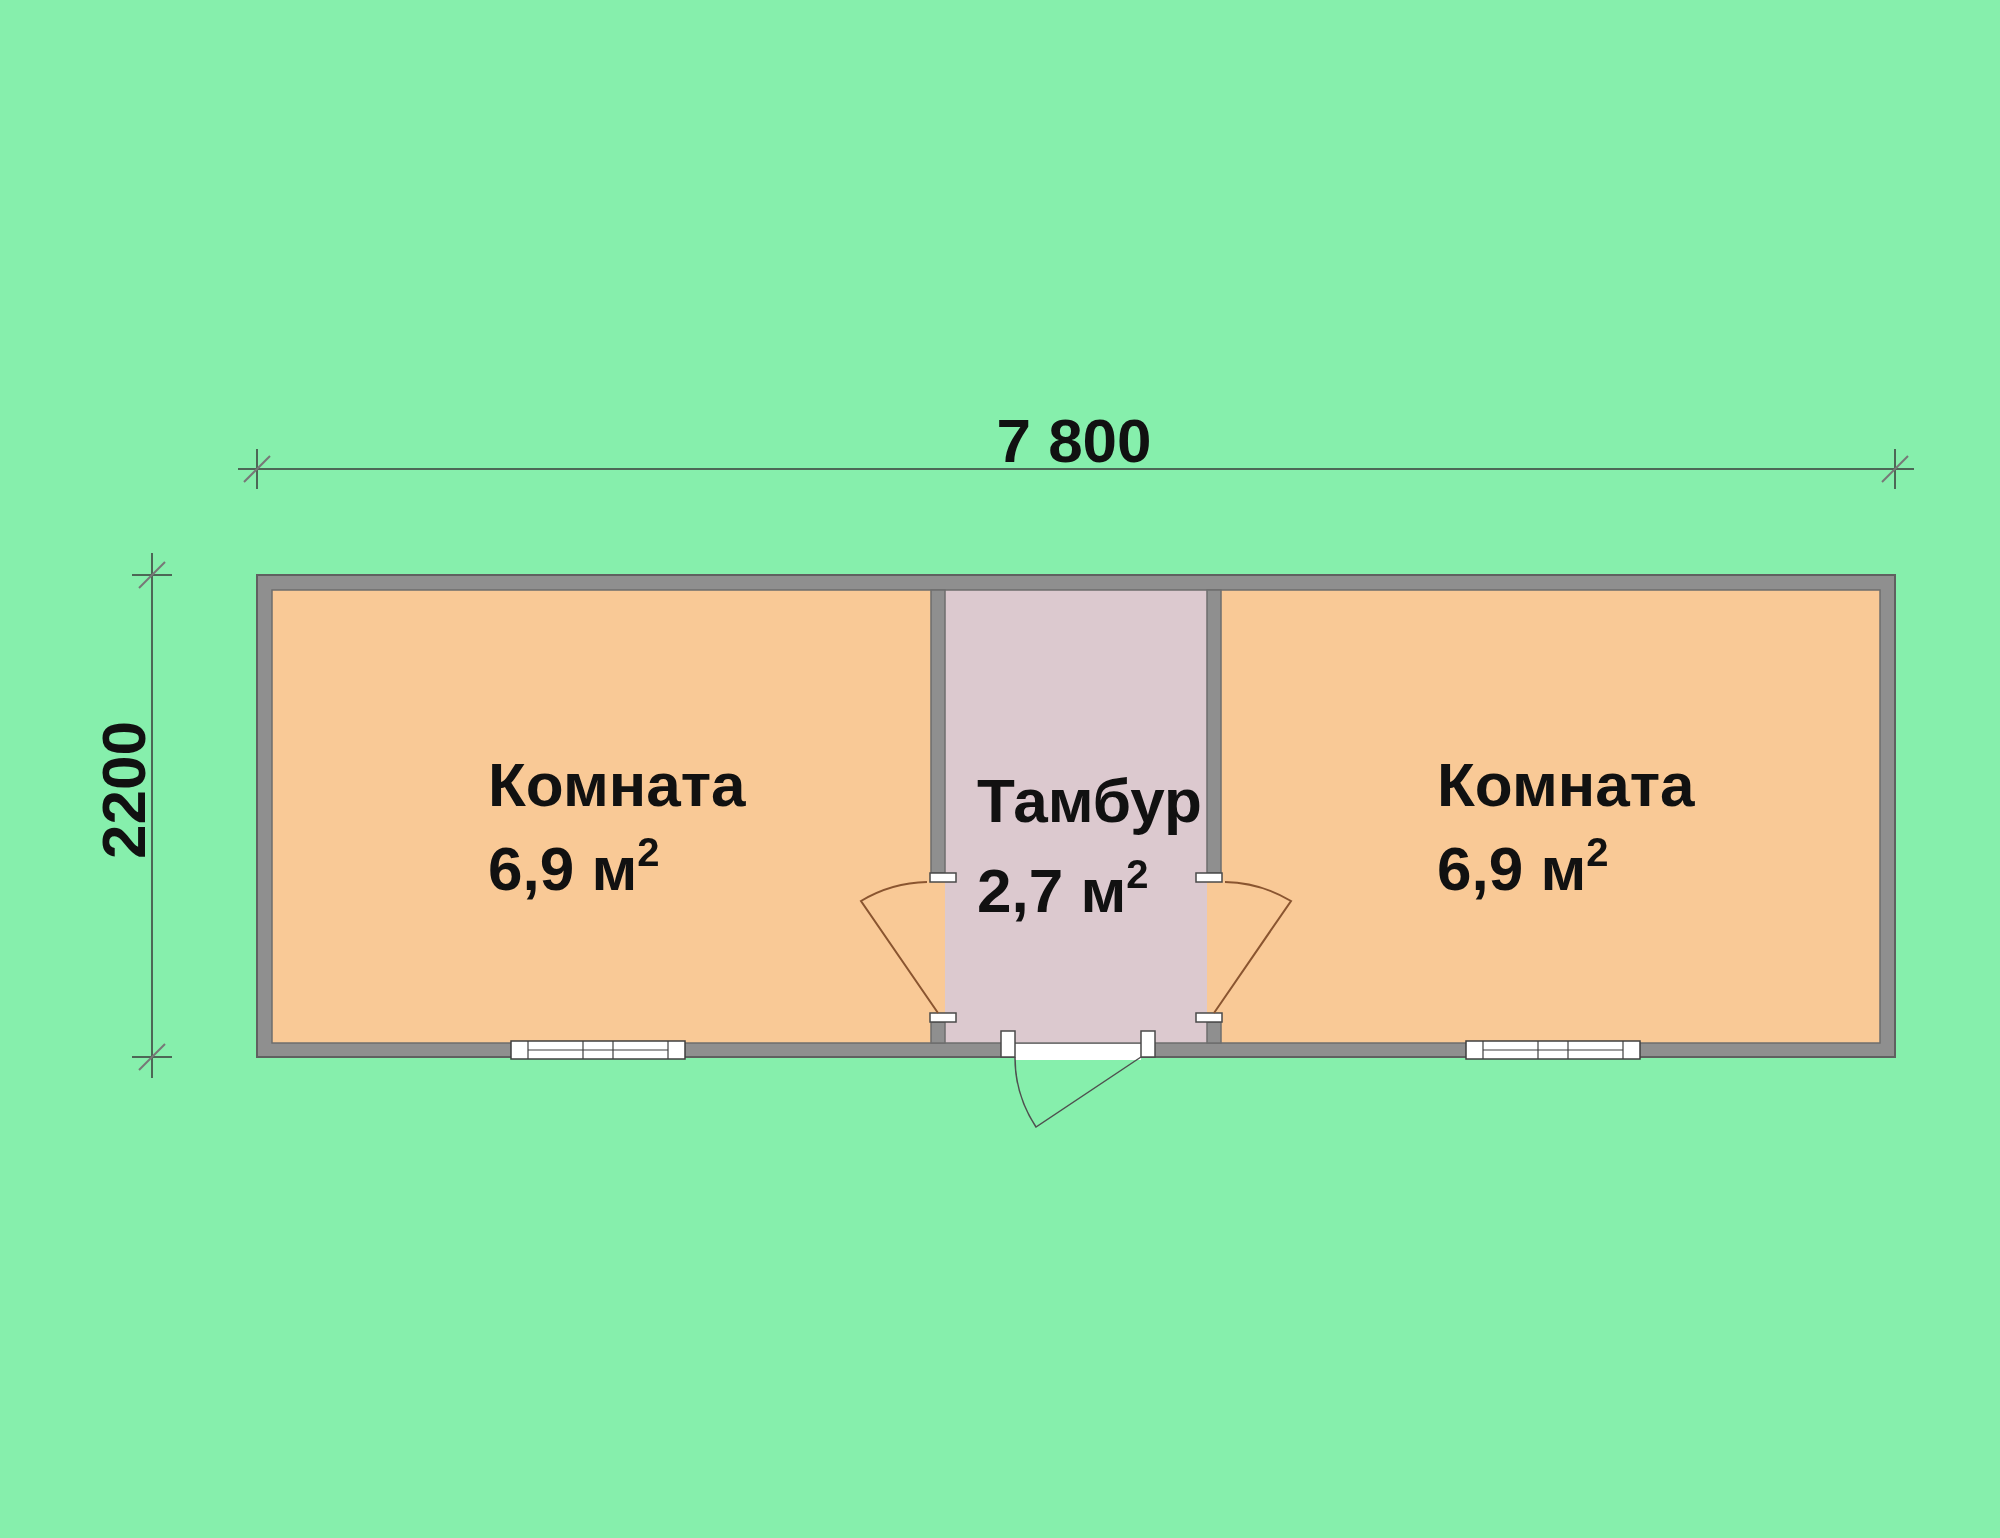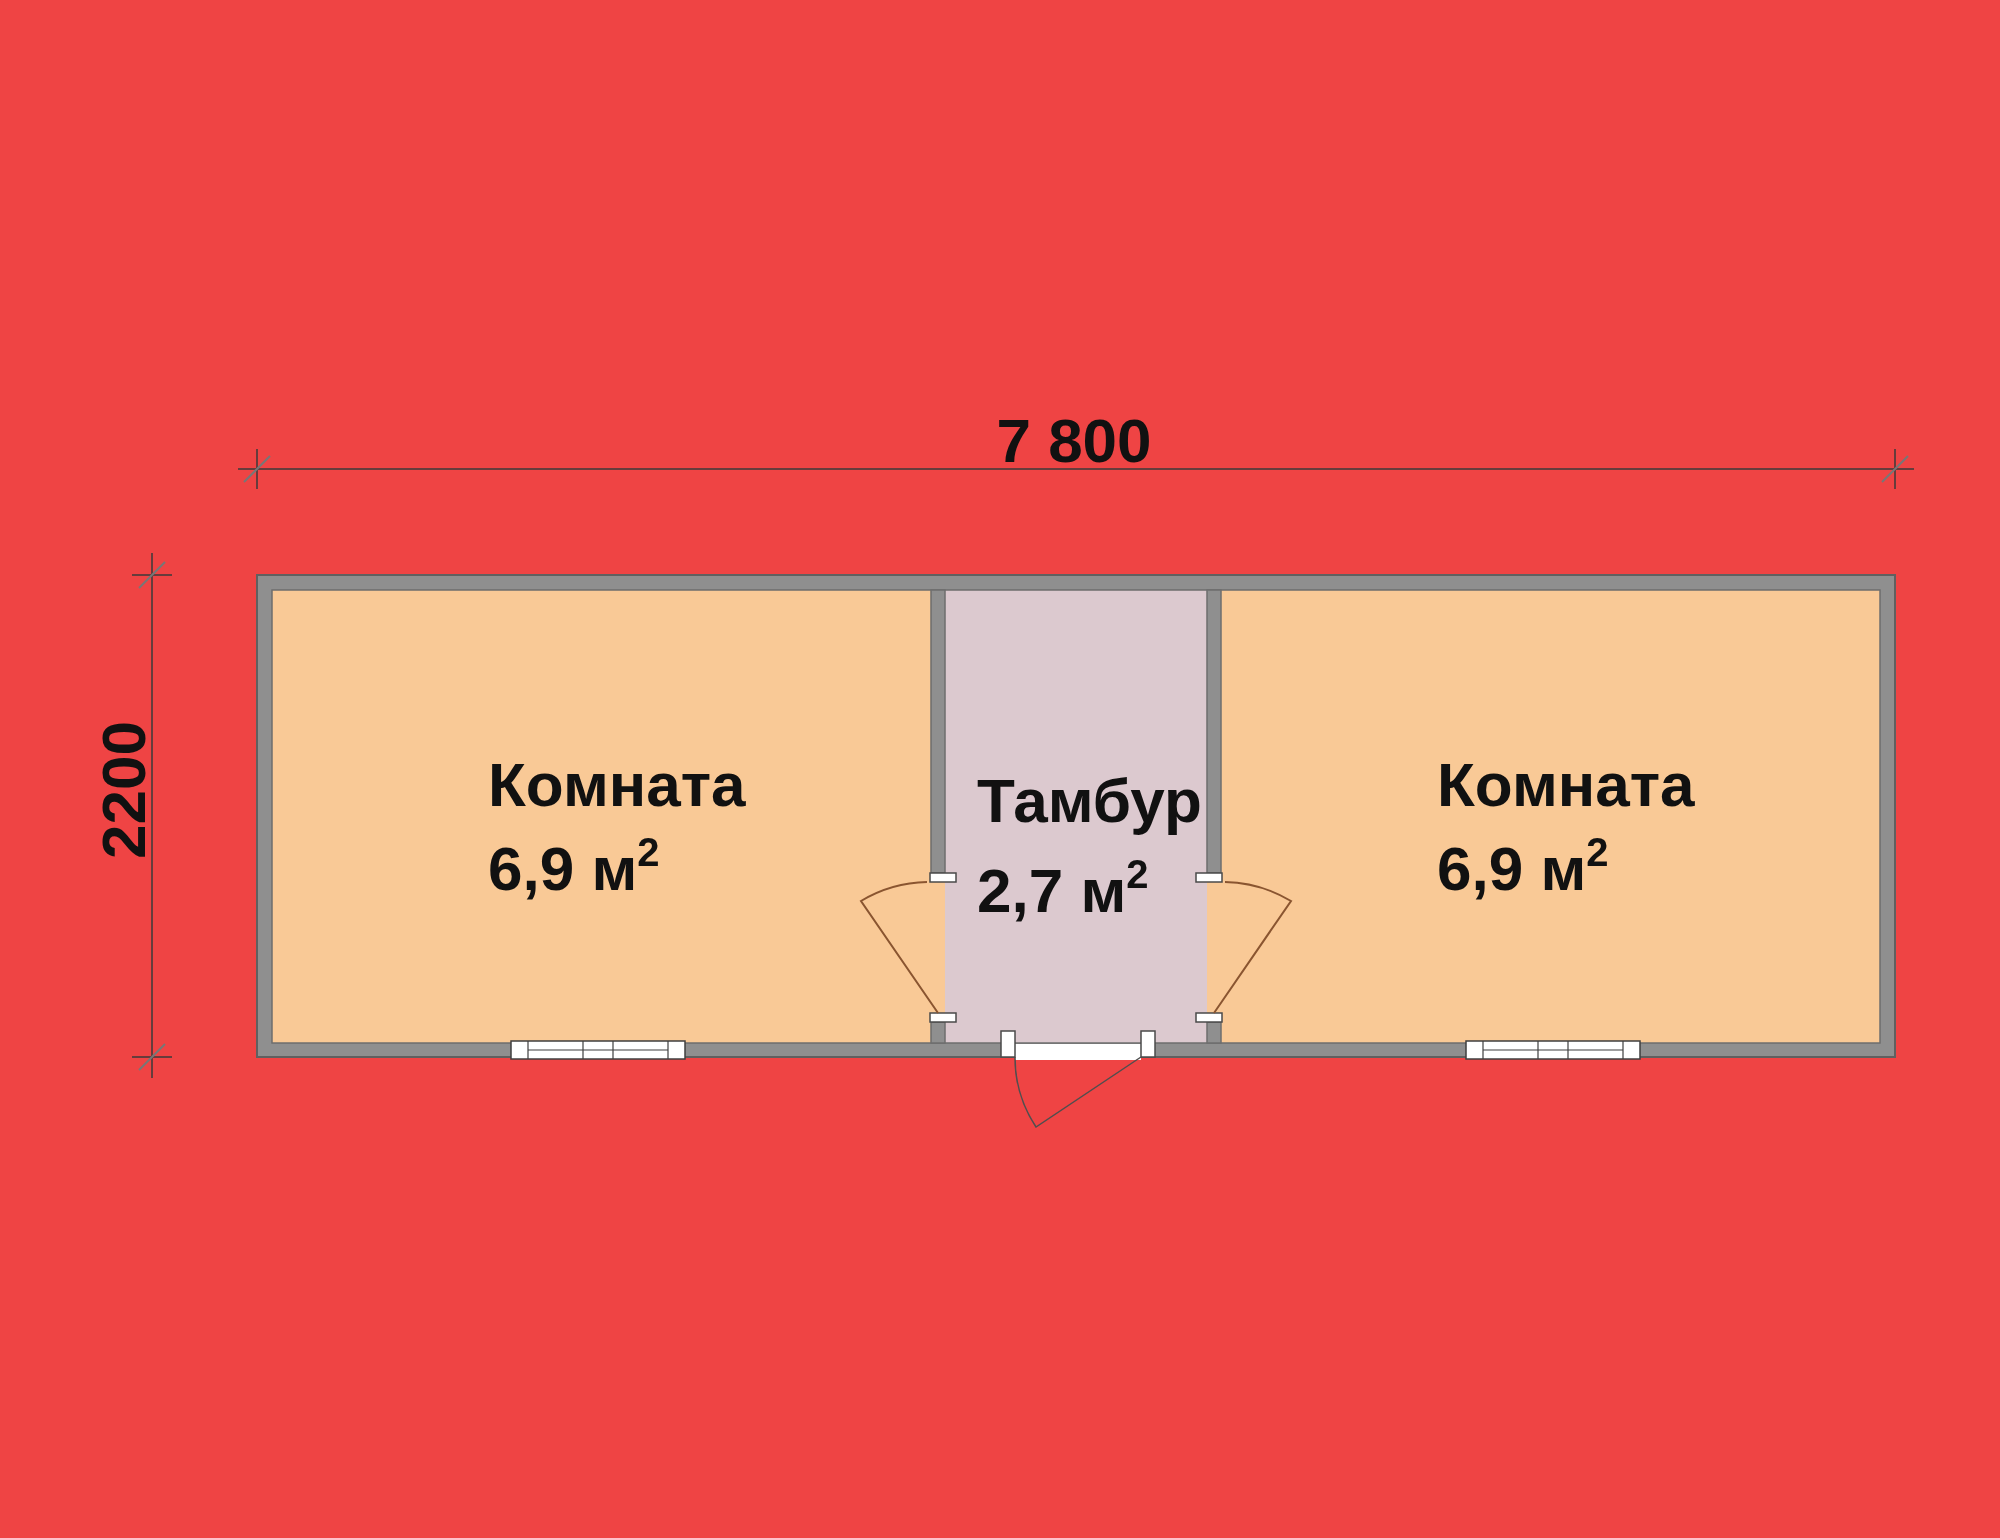--- a/index.html
+++ b/index.html
@@ -1,19 +1,19 @@
 <!DOCTYPE html>
 <html><head>
 <meta charset="utf-8">
 <style>
   html,body{margin:0;padding:0;background:#ffffff;}
   .stage{
     position:relative;
     width:2000px;height:1538px;
-    background:#ef4444;
+    background:#86efac;
     font-family:"Liberation Sans", sans-serif;
     overflow:hidden;
   }
   .stage svg{position:absolute;left:0;top:0;}
   text{font-family:"Liberation Sans", sans-serif;font-weight:bold;}
 </style>
 </head>
 <body>
 
 <div class="stage">

